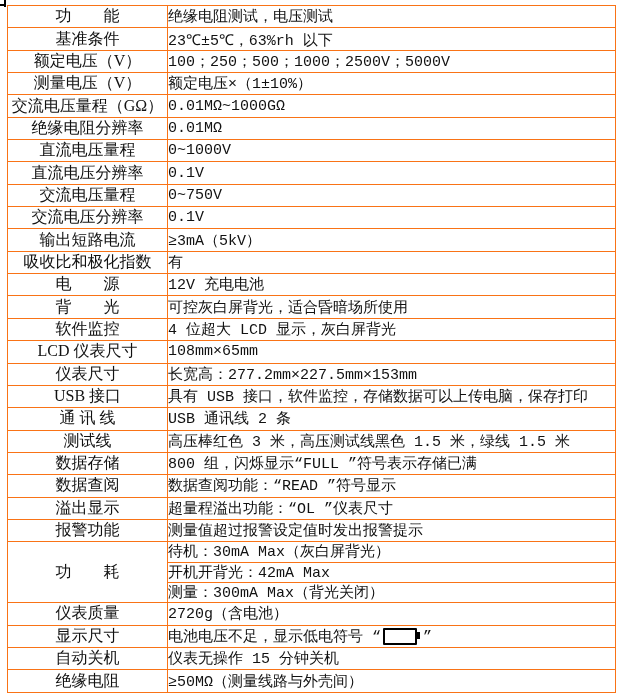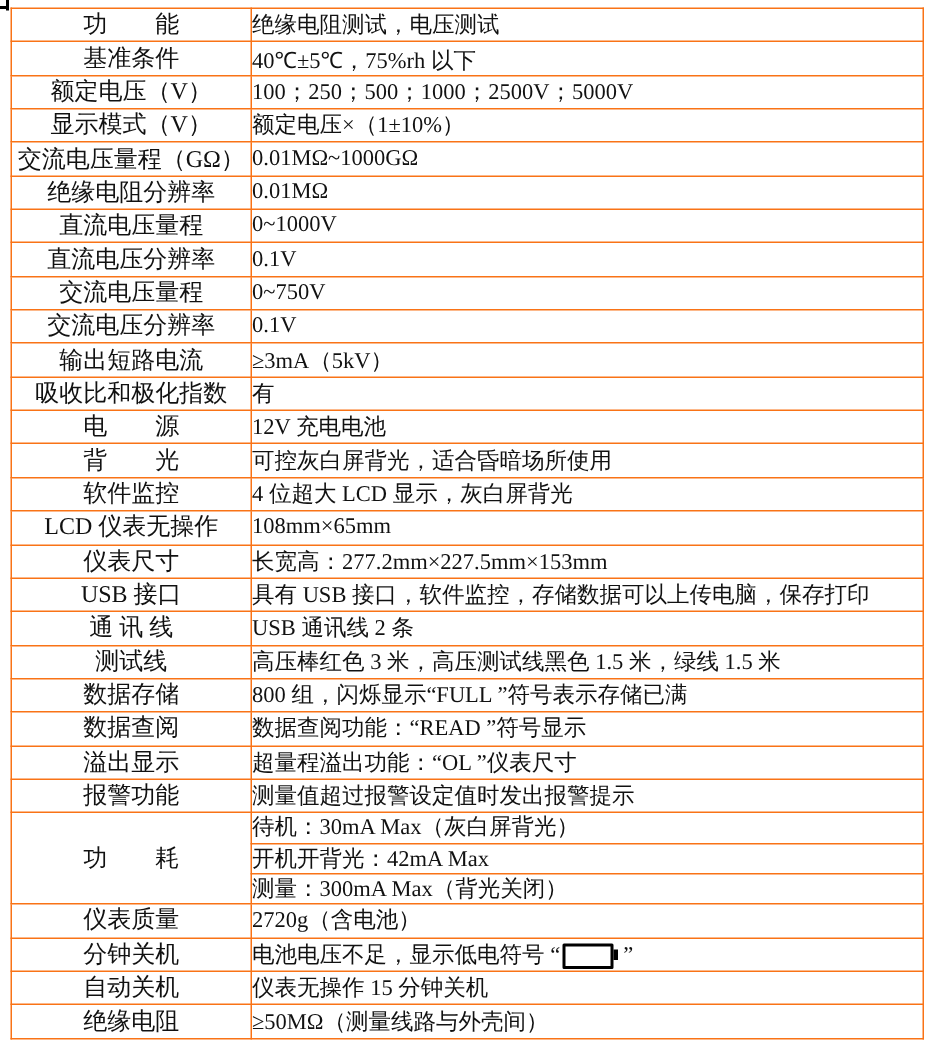--- a/index.html
+++ b/index.html
@@ -49,21 +49,21 @@
   }
   td.label-cell {
     text-align: center;
     font-family: "Liberation Serif", "DejaVu Serif", serif;
     font-size: 16px;
     color: #111111;
   }
   td.value-cell {
     text-align: left;
     padding-left: 8px;
-    font-family: Liberation Serif, serif;
+    font-family: Liberation Mono, monospace;
     font-size: 15px;
     color: #111111;
   }
   .battery-icon {
     display: inline-block;
     position: relative;
     width: 30px;
     height: 13px;
     border: 2px solid #000;
     border-radius: 1px;
@@ -91,28 +91,28 @@
     <col style="width:160px">
     <col>
   </colgroup>
   <tbody>
       <tr>
         <td class="label-cell">功　　能</td>
         <td class="value-cell">绝缘电阻测试，电压测试</td>
       </tr>
       <tr>
         <td class="label-cell">基准条件</td>
-        <td class="value-cell">40℃±5℃，75%rh 以下</td>
+        <td class="value-cell">23℃±5℃，63%rh 以下</td>
       </tr>
       <tr>
         <td class="label-cell">额定电压（V）</td>
         <td class="value-cell">100；250；500；1000；2500V；5000V</td>
       </tr>
       <tr>
-        <td class="label-cell">显示模式（V）</td>
+        <td class="label-cell">测量电压（V）</td>
         <td class="value-cell">额定电压×（1±10%）</td>
       </tr>
       <tr>
         <td class="label-cell">交流电压量程（GΩ）</td>
         <td class="value-cell">0.01MΩ~1000GΩ</td>
       </tr>
       <tr>
         <td class="label-cell">绝缘电阻分辨率</td>
         <td class="value-cell">0.01MΩ</td>
       </tr>
@@ -146,21 +146,21 @@
       </tr>
       <tr>
         <td class="label-cell">背　　光</td>
         <td class="value-cell">可控灰白屏背光，适合昏暗场所使用</td>
       </tr>
       <tr>
         <td class="label-cell">软件监控</td>
         <td class="value-cell">4 位超大 LCD 显示，灰白屏背光</td>
       </tr>
       <tr>
-        <td class="label-cell">LCD 仪表无操作</td>
+        <td class="label-cell">LCD 仪表尺寸</td>
         <td class="value-cell">108mm×65mm</td>
       </tr>
       <tr>
         <td class="label-cell">仪表尺寸</td>
         <td class="value-cell">长宽高：277.2mm×227.5mm×153mm</td>
       </tr>
       <tr>
         <td class="label-cell">USB 接口</td>
         <td class="value-cell">具有 USB 接口，软件监控，存储数据可以上传电脑，保存打印</td>
       </tr>
@@ -196,21 +196,21 @@
         <td class="value-cell">开机开背光：42mA Max</td>
       </tr>
       <tr>
         <td class="value-cell">测量：300mA Max（背光关闭）</td>
       </tr>
       <tr>
         <td class="label-cell">仪表质量</td>
         <td class="value-cell">2720g（含电池）</td>
       </tr>
       <tr>
-        <td class="label-cell">分钟关机</td>
+        <td class="label-cell">显示尺寸</td>
         <td class="value-cell"><span>电池电压不足，显示低电符号 “</span><span class="battery-icon"></span><span>”</span></td>
       </tr>
       <tr>
         <td class="label-cell">自动关机</td>
         <td class="value-cell">仪表无操作 15 分钟关机</td>
       </tr>
       <tr>
         <td class="label-cell">绝缘电阻</td>
         <td class="value-cell">≥50MΩ（测量线路与外壳间）</td>
       </tr>

